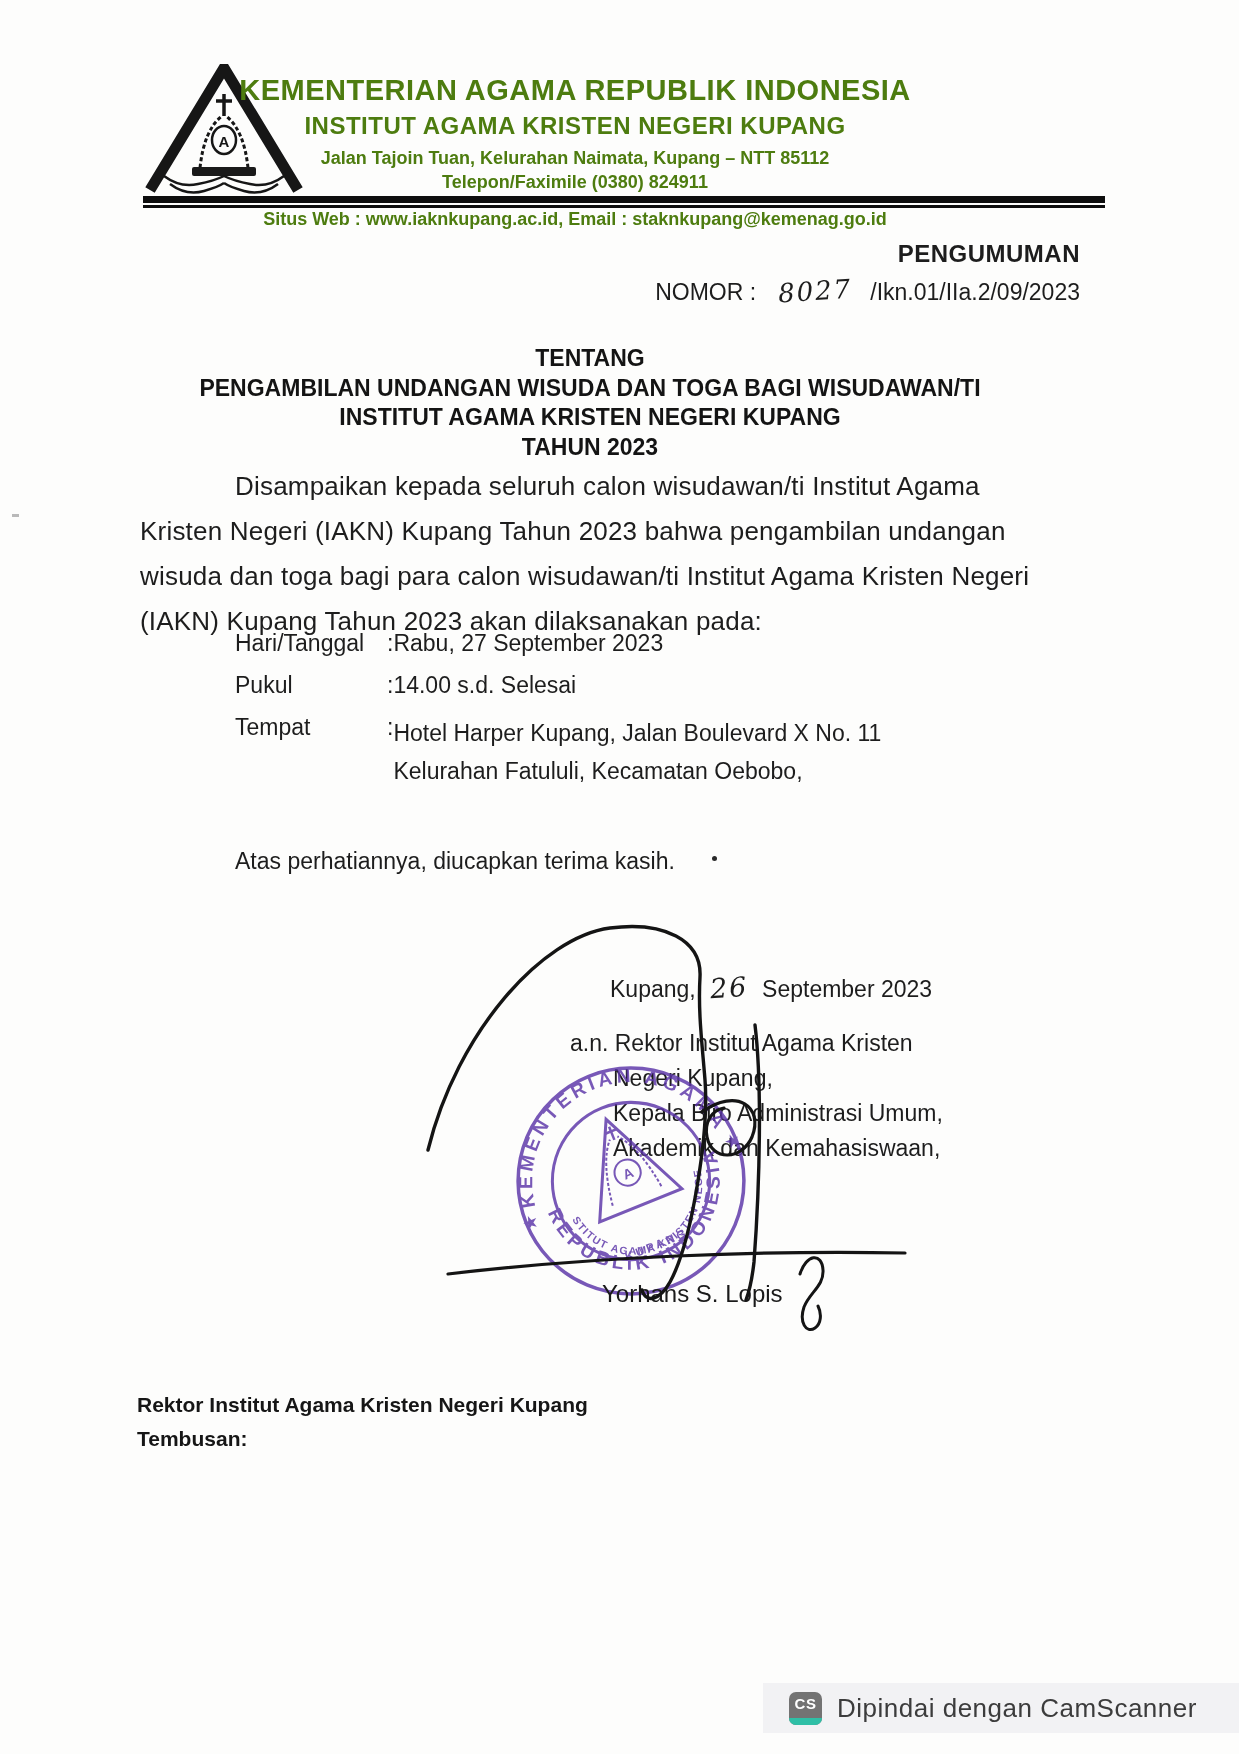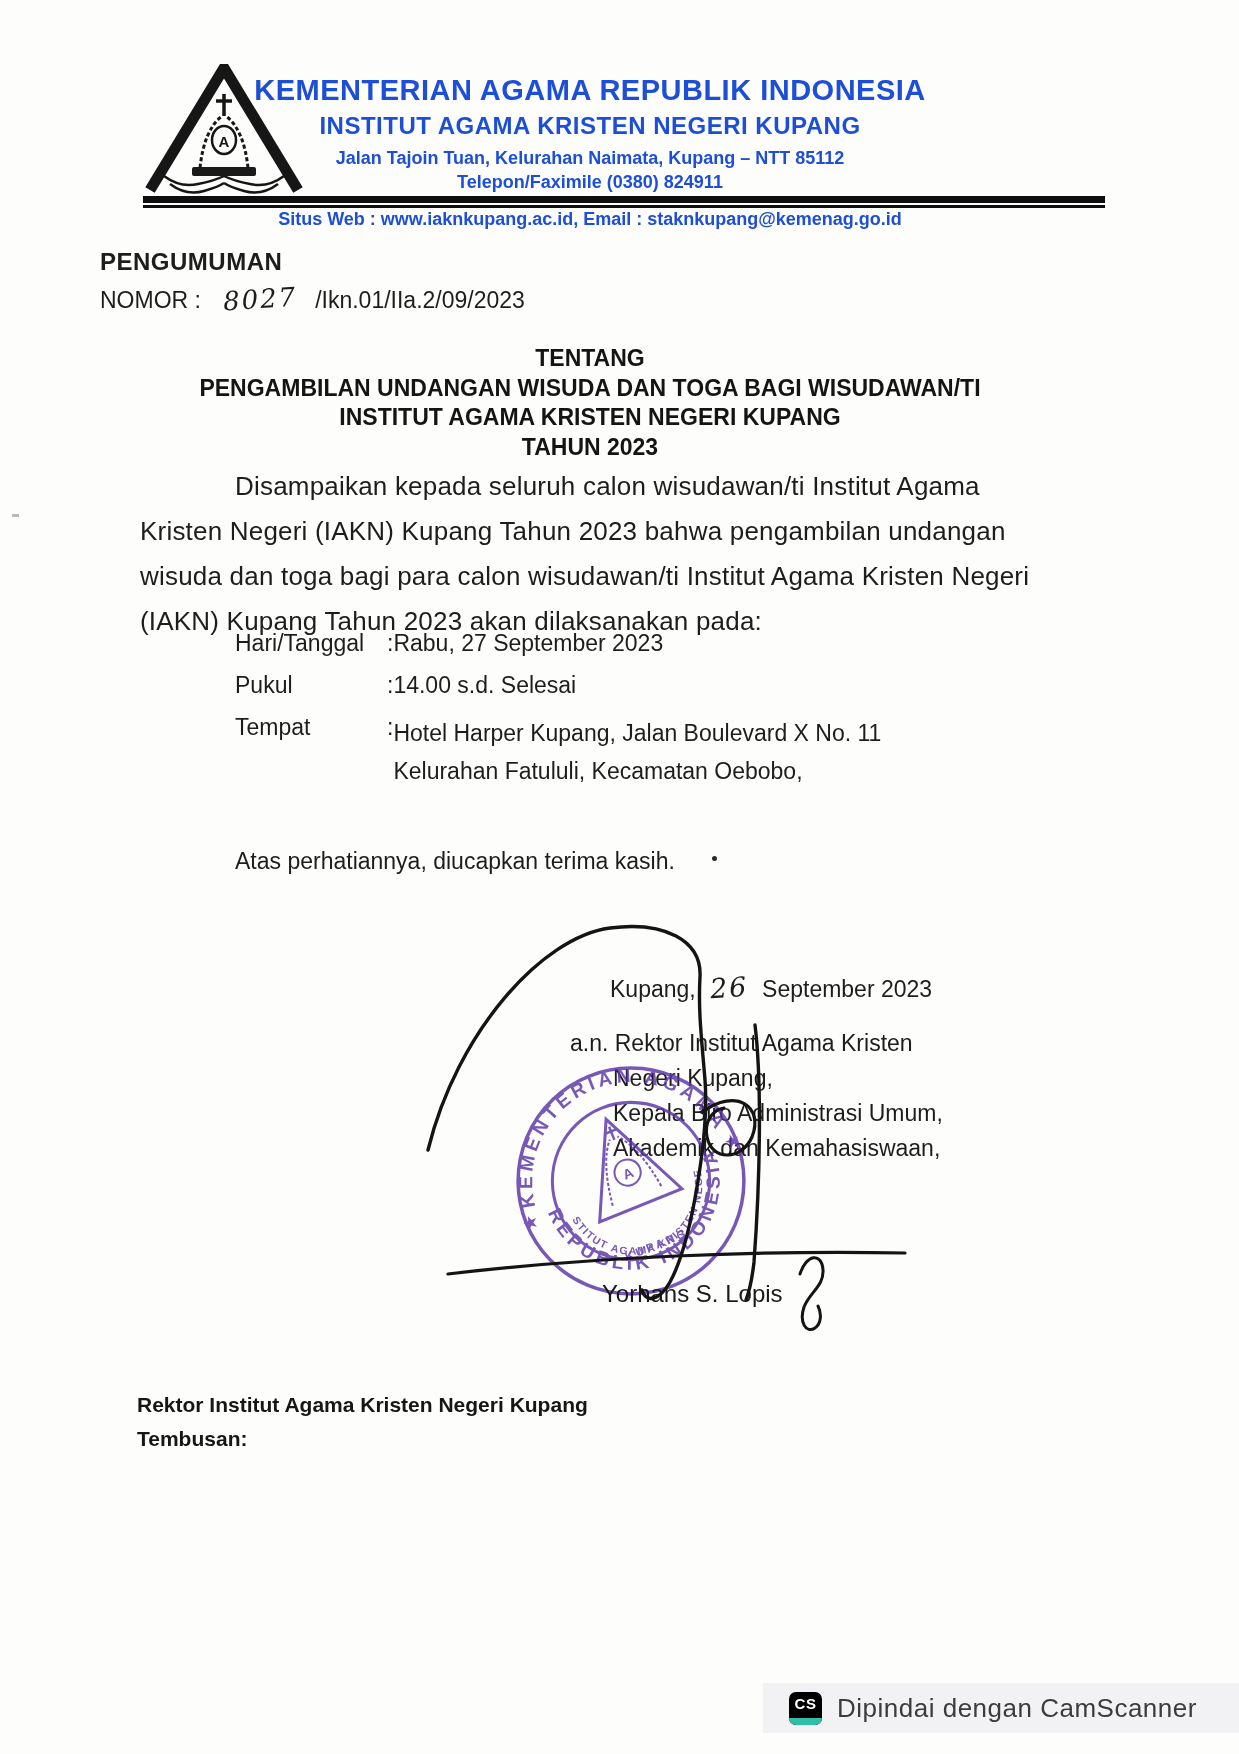--- a/index.html
+++ b/index.html
@@ -4,30 +4,30 @@
 <style>
   * { margin:0; padding:0; box-sizing:border-box; }
   html,body { background:#e9e9e9; }
   .page {
     position:relative; width:1239px; height:1754px; margin:0 auto;
     background:#fdfdfc; overflow:hidden; color:#1d1d1d;
     font-family:"Liberation Sans", sans-serif;
   }
   
   .logo { position:absolute; left:138px; top:64px; width:172px; height:132px; }
-  .lh-text { position:absolute; left:100px; top:74px; width:980px; text-align:center; color:#1d4ed8; }
+  .lh-text { position:absolute; left:85px; top:74px; width:980px; text-align:center; color:#4d7c0f; }
   .lh-ministry   { font-size:29px; font-weight:bold; letter-spacing:.5px; }
   .lh-institution{ font-size:24px; font-weight:bold; margin-top:5px; letter-spacing:.5px; }
   .lh-address    { font-size:18px; margin-top:8px; font-weight:600; }
   .lh-phone      { font-size:18px; margin-top:3px; font-weight:600; }
   .lh-web        { font-size:18px; margin-top:16px; font-weight:600; }
   .rule { position:absolute; left:143px; top:196px; width:962px; height:12px;
           border-top:7px solid #0e0e0e; border-bottom:3px solid #0e0e0e; }
   
-  .title-block { position:absolute; left:100px; top:248px; width:980px; text-align:left; }
+  .title-block { position:absolute; left:100px; top:240px; width:980px; text-align:right; }
   .doc-type { font-size:24px; font-weight:bold; letter-spacing:.5px; }
   .nomor-line { font-size:23px; margin-top:8px; }
   .nomor-label { margin-right:22px; }
   .handwritten { font-family:"DejaVu Serif", serif; font-style:italic; font-size:26px;
                  display:inline-block; transform:rotate(-4deg); letter-spacing:2px; }
   .nomor-printed { margin-left:18px; }
   .tentang-block { position:absolute; left:100px; top:344px; width:980px; text-align:center;
                    font-weight:bold; font-size:23px; line-height:29.5px; color:#141414; }
   
   .body-par { position:absolute; left:140px; top:464px; width:915px; font-size:26px;
@@ -49,21 +49,21 @@
   .sig-lines .indent { padding-left:43px; }
   .stamp { position:absolute; left:506px; top:1056px; width:250px; height:250px; z-index:2; }
   .signature-ink { position:absolute; left:402px; top:882px; width:560px; height:475px; z-index:4; }
   .sig-name { position:absolute; left:602px; top:1280px; font-size:24px; z-index:3; color:#1a1a1a; }
   
   .tembusan { position:absolute; left:137px; top:1388px; font-size:21px; font-weight:600;
               line-height:34px; color:#161616; }
   
   .scan-footer { position:absolute; left:763px; top:1683px; width:476px; height:50px;
                  background:#f2f2f4; display:flex; align-items:center; padding-left:26px; }
-  .cs-icon { position:relative; width:33px; height:33px; border-radius:7px; background:#000000;
+  .cs-icon { position:relative; width:33px; height:33px; border-radius:7px; background:#737373;
              flex:none; overflow:hidden; }
   .cs-icon .cs-txt { position:absolute; left:0; right:0; top:3px; text-align:center;
                      color:#ffffff; font-size:15px; font-weight:bold; letter-spacing:.5px; }
   .cs-icon .cs-bar { position:absolute; left:0; right:0; bottom:0; height:7px; background:#2fbfa6; }
   .scan-label { margin-left:15px; font-size:26px; color:#3c3c3c; letter-spacing:.5px; }
   svg text { font-family:"Liberation Sans", sans-serif; }
 </style>
 </head>
 <body>
 

